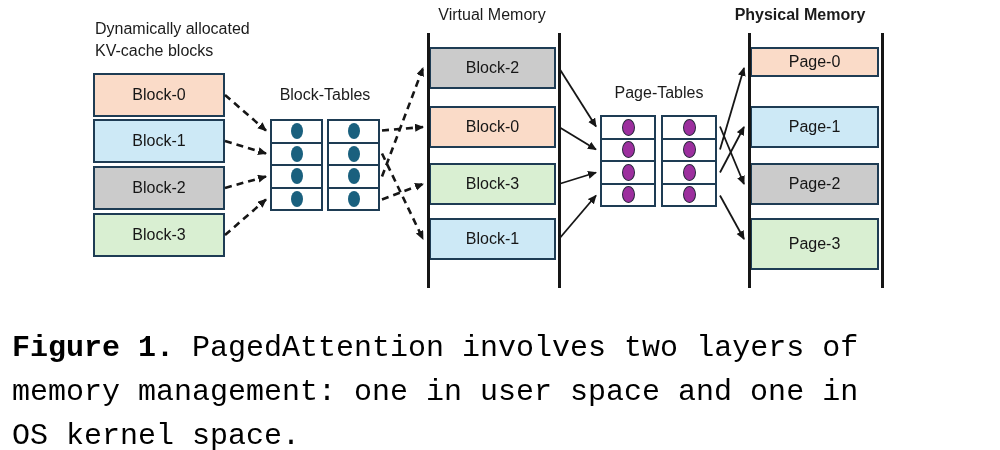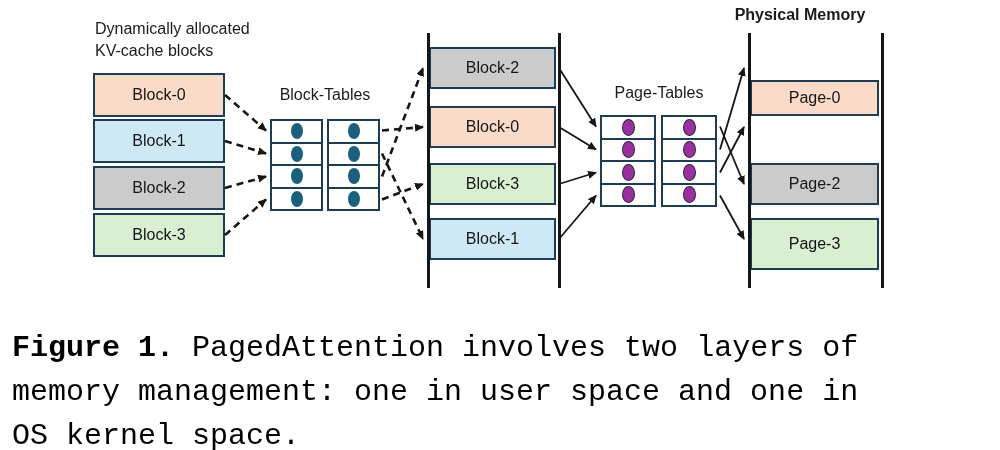--- a/index.html
+++ b/index.html
@@ -39,31 +39,33 @@
 </style>
 </head>
 <body>
 
 <div class="diagram" id="diagram">
   <div class="title" style="left:95px; top:18px; text-align:left; line-height:22px;">
     <div>Dynamically allocated</div>
     <div>KV-cache blocks</div>
   </div>
   <div class="title" style="left:260px; top:86px; width:130px;">Block-Tables</div>
+  <div class="title" style="left:417px; top:6px; width:150px;">Virtual Memory</div>
   <div class="title" style="left:594px; top:84px; width:130px;">Page-Tables</div>
   <div class="title" style="left:714px; top:6px; width:172px;font-weight:bold;">Physical Memory</div>
 <div class="block" style="left: 93px; top: 73px; width: 132px; height: 44px; background: rgb(250, 219, 200);">Block-0</div>
     <div class="block" style="left: 93px; top: 119px; width: 132px; height: 44px; background: rgb(205, 233, 246);">Block-1</div>
     <div class="block" style="left: 93px; top: 166px; width: 132px; height: 44px; background: rgb(203, 203, 203);">Block-2</div>
     <div class="block" style="left: 93px; top: 213px; width: 132px; height: 44px; background: rgb(217, 239, 210);">Block-3</div>
     <div class="block" style="left: 429px; top: 47px; width: 127px; height: 42px; background: rgb(203, 203, 203);">Block-2</div>
     <div class="block" style="left: 429px; top: 106px; width: 127px; height: 42px; background: rgb(250, 219, 200);">Block-0</div>
     <div class="block" style="left: 429px; top: 163px; width: 127px; height: 42px; background: rgb(217, 239, 210);">Block-3</div>
     <div class="block" style="left: 429px; top: 218px; width: 127px; height: 42px; background: rgb(205, 233, 246);">Block-1</div>
-    <div class="block" style="left: 750px; top: 47px; width: 129px; height: 36px; background: rgb(250, 219, 200); margin-top: 33px;">Page-0</div>
+    <div class="block" style="left: 750px; top: 47px; width: 129px; height: 30px; background: rgb(250, 219, 200);">Page-0</div>
+    <div class="block" style="left: 750px; top: 106px; width: 129px; height: 42px; background: rgb(205, 233, 246);">Page-1</div>
     <div class="block" style="left: 750px; top: 163px; width: 129px; height: 42px; background: rgb(203, 203, 203);">Page-2</div>
     <div class="block" style="left: 750px; top: 218px; width: 129px; height: 52px; background: rgb(217, 239, 210);">Page-3</div>
     <div class="rail" style="left: 427px; top: 33px; height: 255px;"></div>
     <div class="rail" style="left: 558px; top: 33px; height: 255px;"></div>
     <div class="rail" style="left: 748px; top: 33px; height: 255px;"></div>
     <div class="rail" style="left: 881px; top: 33px; height: 255px;"></div>
     <div class="tcol" style="left: 270px; top: 119px; width: 53px; height: 92px;">
       <div class="tcell">
         <div class="dot" style="width: 12px; height: 16px; background: rgb(26, 96, 126);"></div>
       </div>

